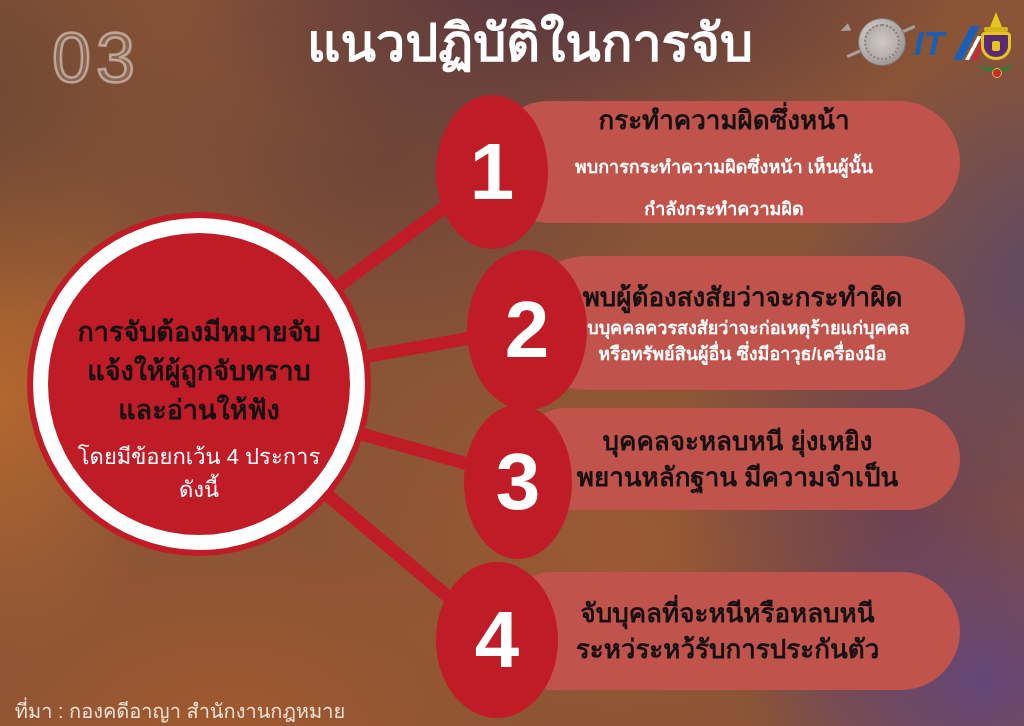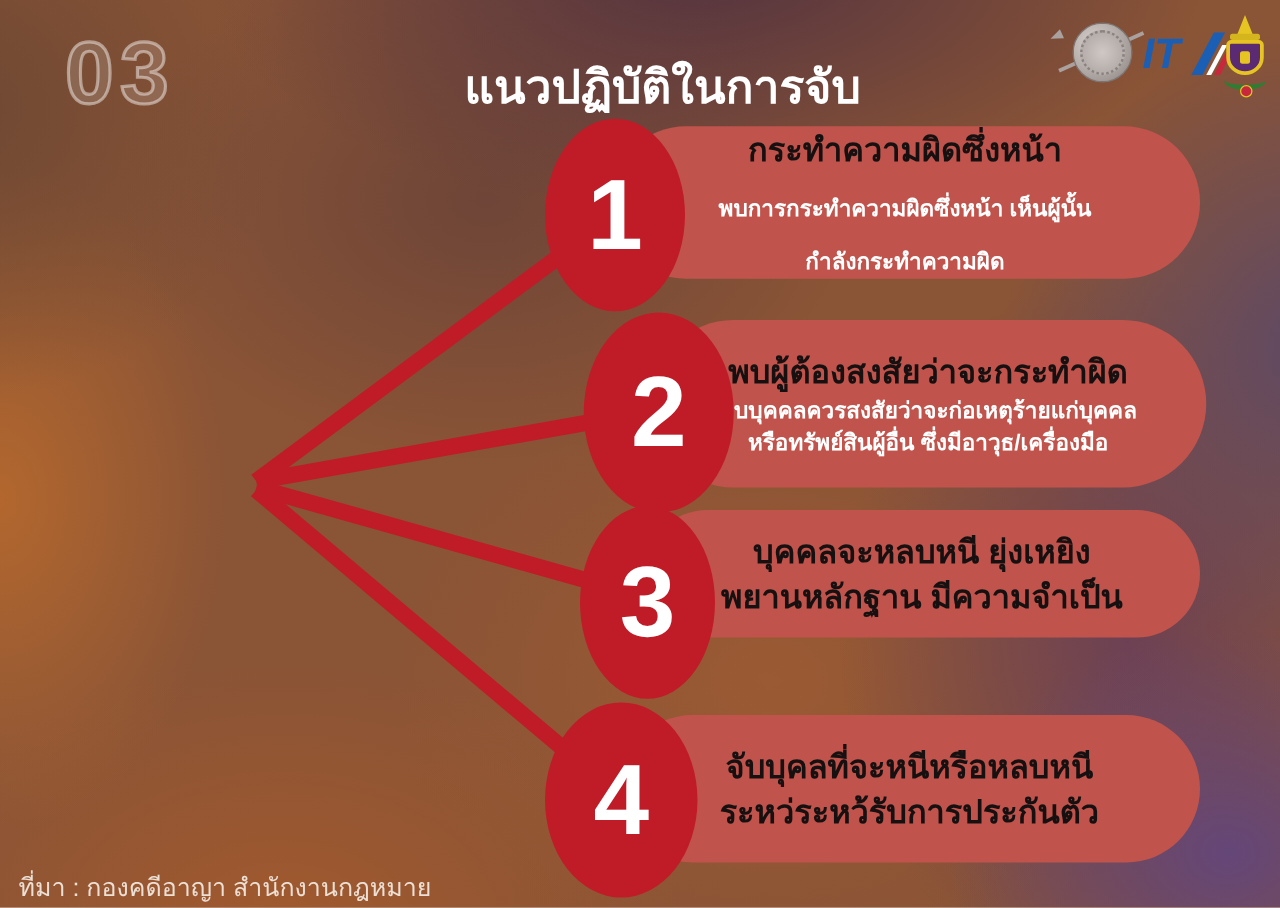--- a/index.html
+++ b/index.html
@@ -31,25 +31,25 @@
   .num-ellipse .digit{color:#fff;font-size:80px;font-weight:600;line-height:1;}
 
   
   .big-circle{position:absolute;z-index:4;left:33px;top:218px;width:332px;height:332px;
         box-sizing:border-box;background:#c01c28;border:15px solid #ffffff;border-radius:50%;
         box-shadow:0 0 0 6px #c01c28;display:flex;flex-direction:column;align-items:center;
         padding-top:80px;text-align:center;}
   .big-circle .head{color:#141010;font-weight:800;font-size:27px;line-height:1.45;}
   .big-circle .sub{margin-top:10px;color:#ffffff;font-weight:500;font-size:22px;line-height:1.5;}
 
-  .page-num{position:absolute;z-index:5;left:52px;top:18px;font-size:70px;font-weight:700;
+  .page-num{position:absolute;z-index:5;left:52px;top:18px;font-size:70px;font-weight:400;
         letter-spacing:5px;color:rgba(255,255,255,0.14);
         -webkit-text-stroke:2.5px rgba(255,255,255,0.45);}
   .main-title{position:absolute;z-index:5;left:240px;top:10px;width:580px;text-align:center;
-        color:#ffffff;font-size:37px;font-weight:800;line-height:1.3;margin-top:36px;}
+        color:#ffffff;font-size:52px;font-weight:800;line-height:1.3;}
 
   
   .logos{position:absolute;z-index:5;right:8px;top:8px;width:168px;height:70px;}
   .badge{position:absolute;left:0;top:4px;width:64px;height:60px;}
   .spear{position:absolute;left:-4px;top:28px;width:74px;height:3px;background:#a9a19e;
         transform:rotate(-24deg);}
   .spear-tip{position:absolute;left:-8px;top:13px;width:0;height:0;
         border-right:10px solid #a9a19e;border-top:4px solid transparent;
         border-bottom:4px solid transparent;transform:rotate(-24deg);}
   .coin{position:absolute;left:10px;top:6px;width:46px;height:46px;border-radius:50%;
@@ -122,20 +122,29 @@
   </div>
 
   <div class="pill" style="left:495px;top:572px;width:465px;height:118px;border-radius:59px;">
     <div class="ttl">จับบุคลที่จะหนีหรือหลบหนี</div>
     <div class="ttl">ระหว่ระหว้รับการประกันตัว</div>
   </div>
   <div class="num-ellipse" style="left:436px;top:562px;width:122px;height:156px;">
     <span class="digit">4</span>
   </div>
 
+  <div class="big-circle">
+    <div class="head">การจับต้องมีหมายจับ</div>
+    <div class="head">แจ้งให้ผู้ถูกจับทราบ</div>
+    <div class="head">และอ่านให้ฟัง</div>
+    <div class="sub">
+      <div>โดยมีข้อยกเว้น 4 ประการ</div>
+      <div>ดังนี้</div>
+    </div>
+  </div>
 
   <div class="page-num">03</div>
 
   <div class="main-title">แนวปฏิบัติในการจับ</div>
 
   <div class="logos">
     <div class="badge">
       <div class="spear"></div>
       <div class="spear-tip"></div>
       <div class="coin">

